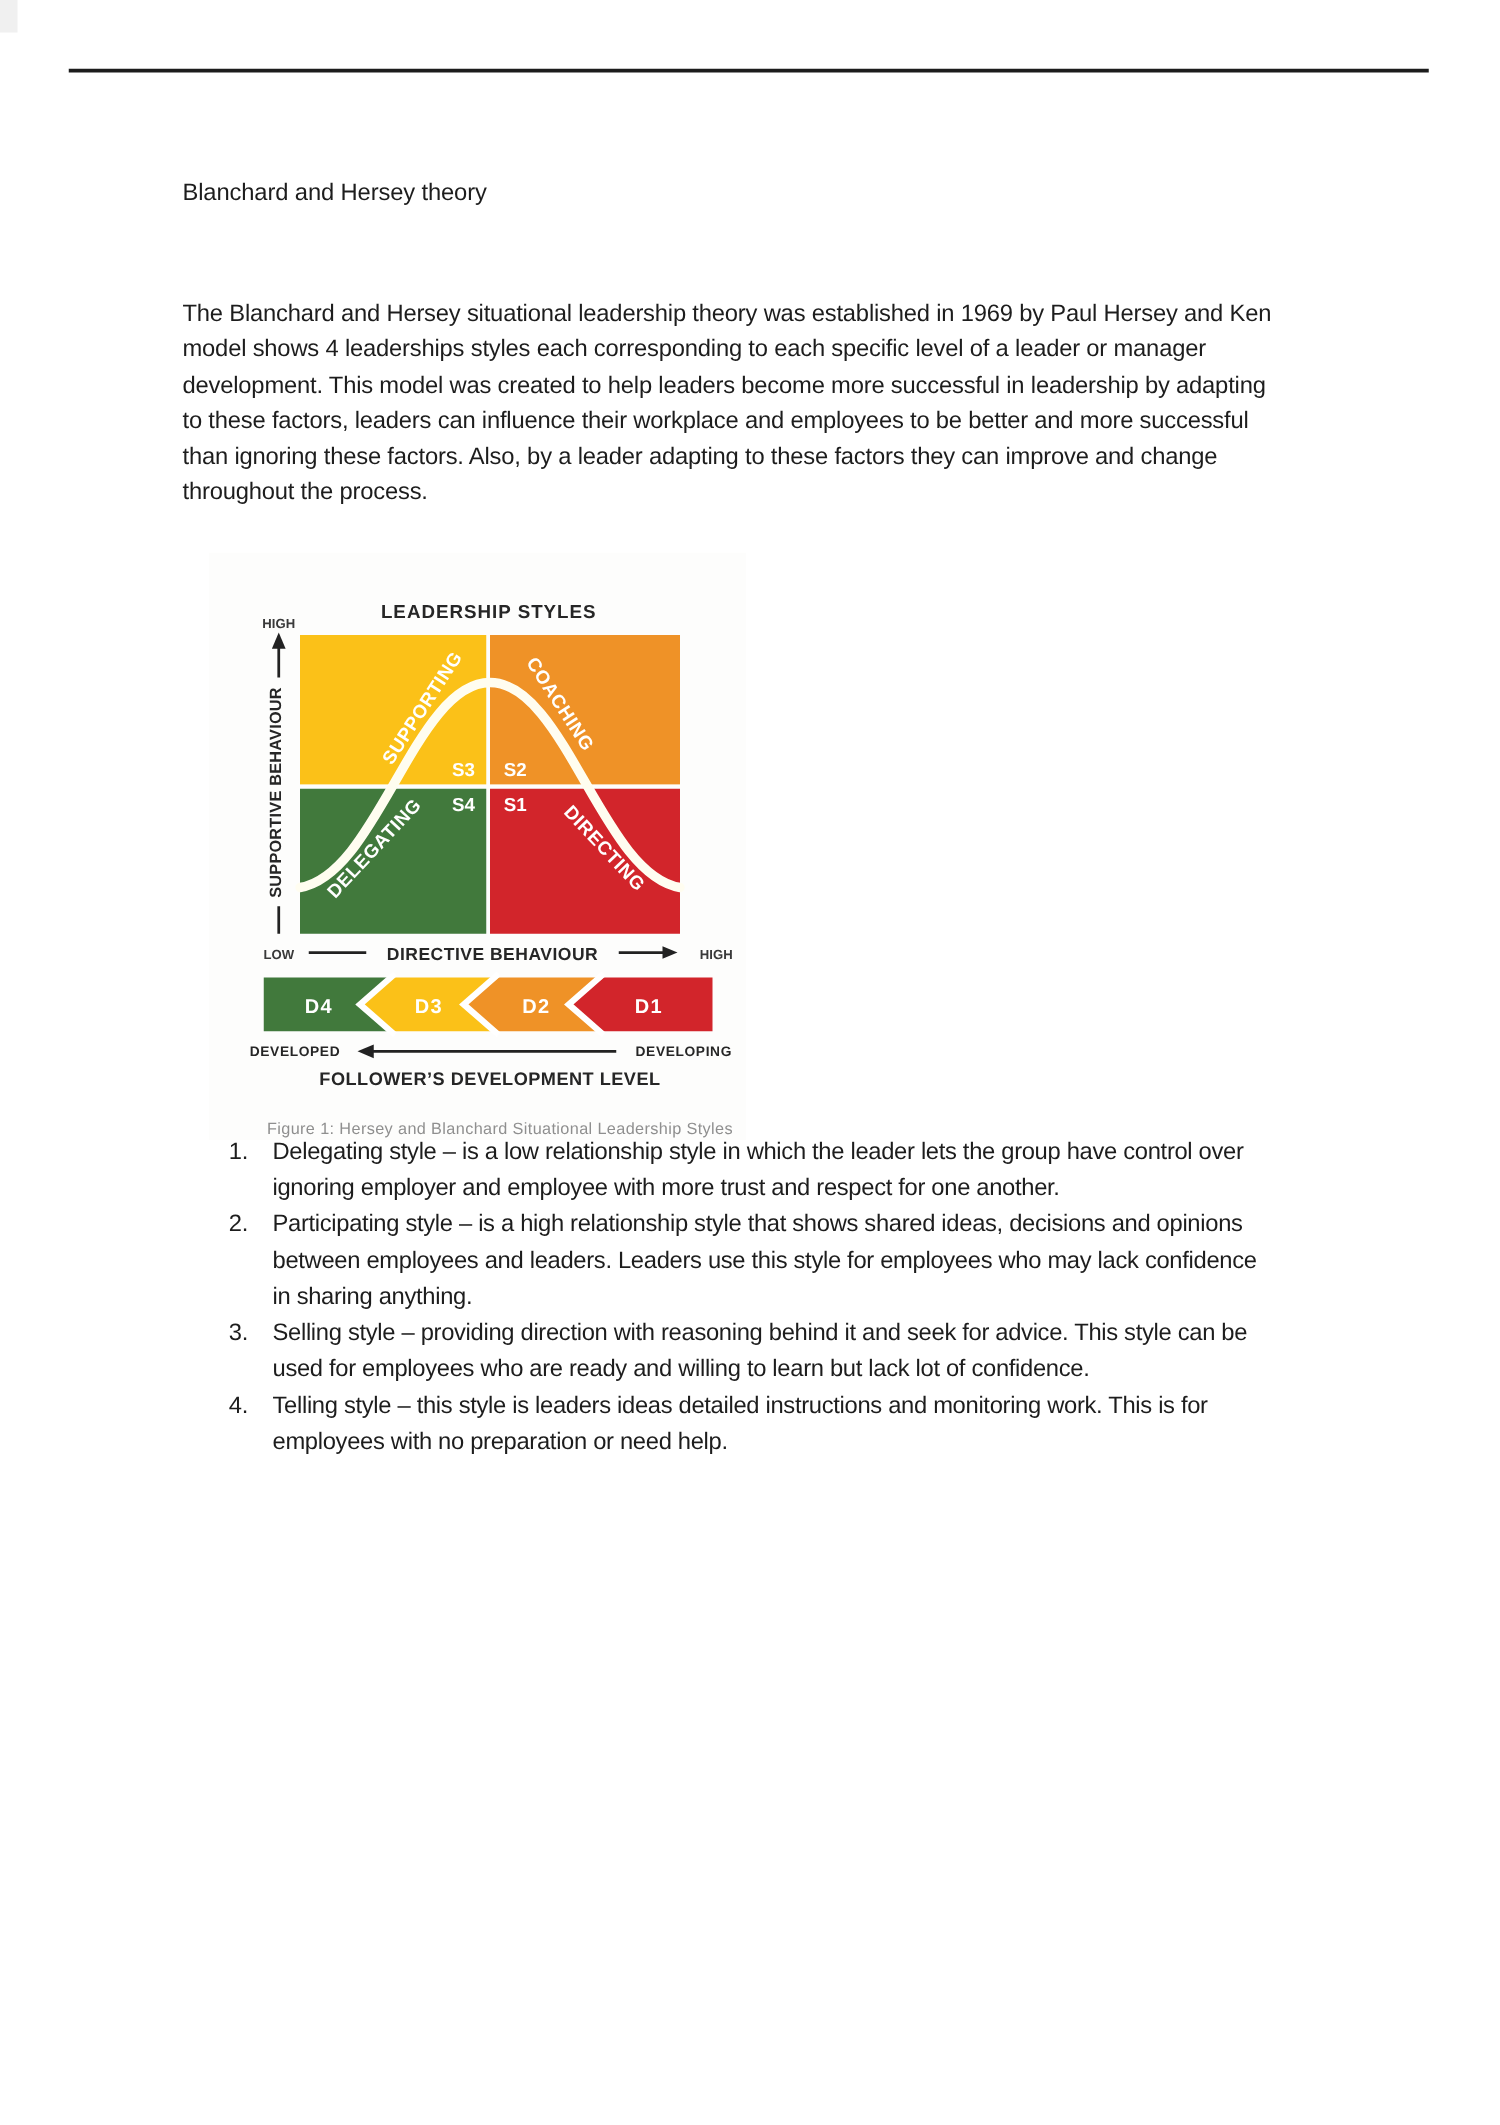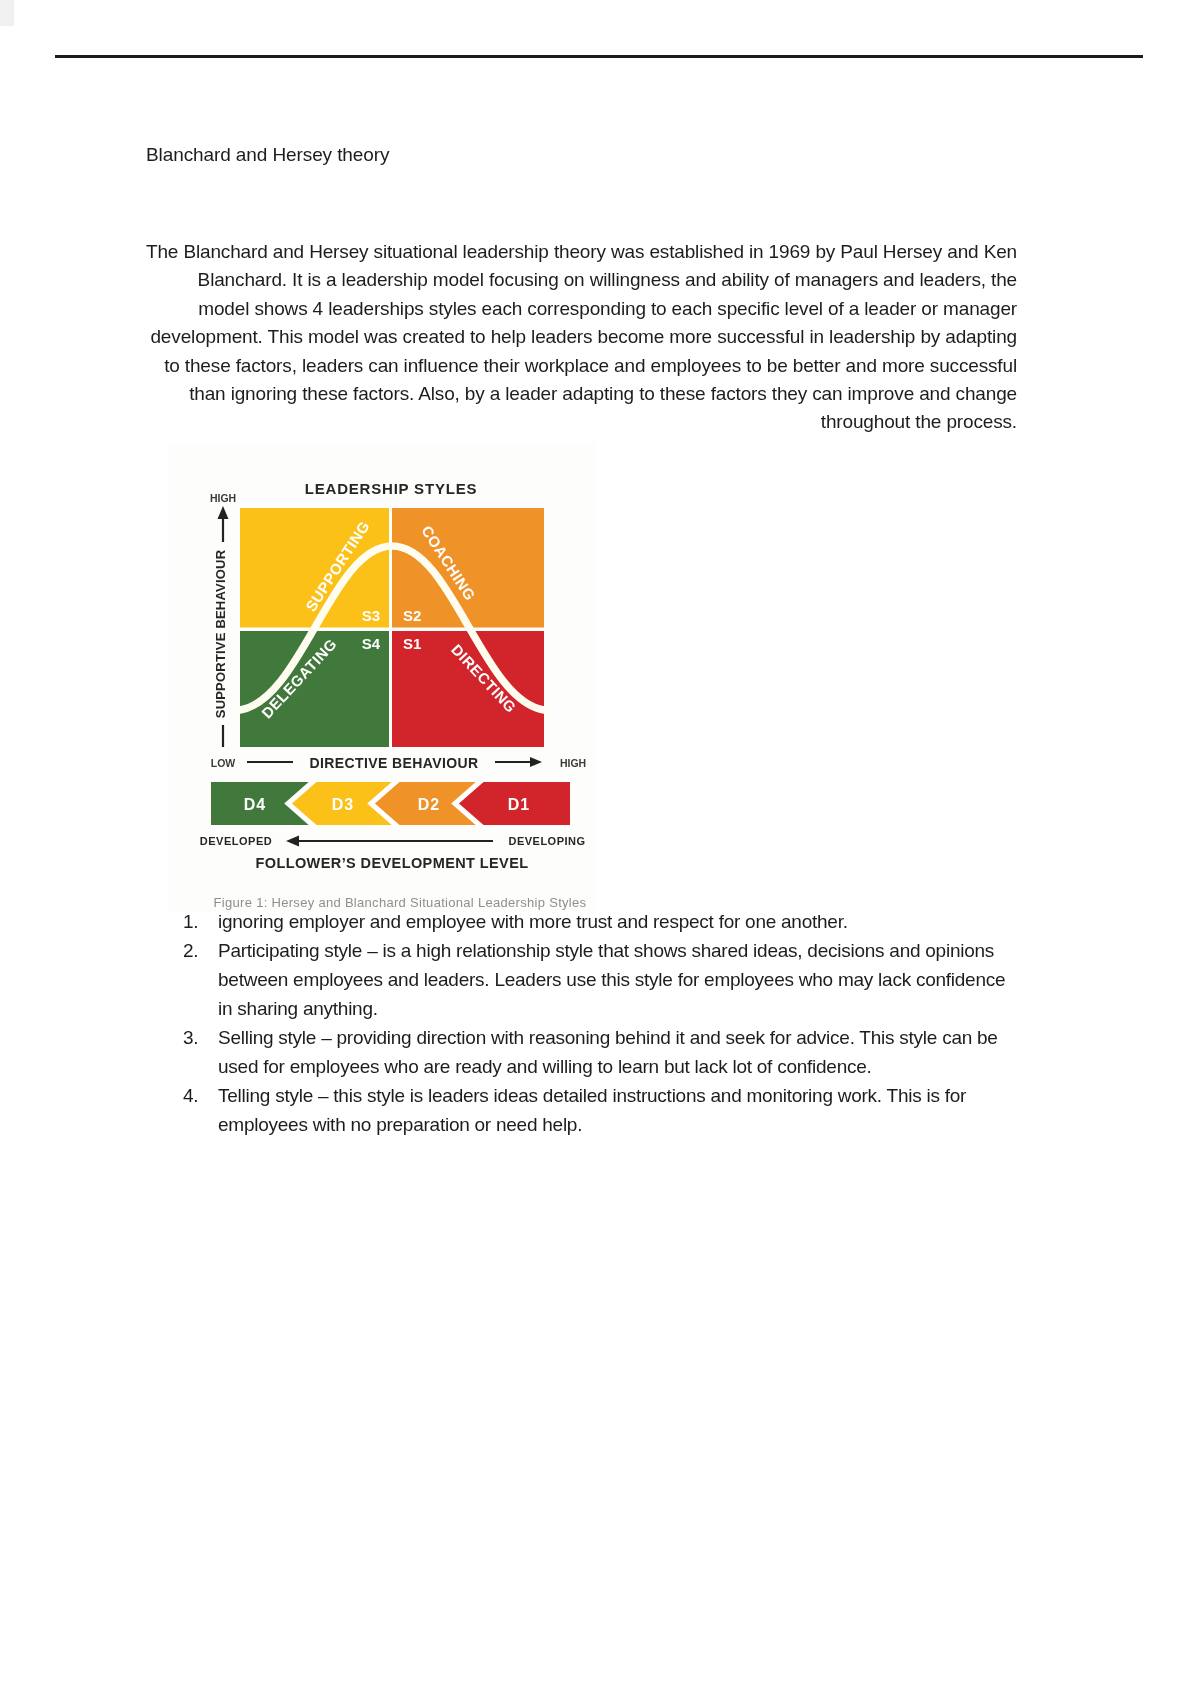--- a/index.html
+++ b/index.html
@@ -6,21 +6,21 @@
   .page{position:relative;width:1200px;height:1356px;background:#ffffff;overflow:hidden;
         font-family:"Liberation Sans",sans-serif;color:#1d1d1d;}
   .rule{position:absolute;left:55px;width:1088px;height:3px;background:#1c1c1c;}
   .rule.top{top:55px;}
   .rule.bottom{top:1693px;}
   .artifact{position:absolute;left:0;top:0;width:14px;height:26px;background:#f0f0f0;}
   .doc-title{position:absolute;left:146px;top:144px;margin:0;font-size:19px;font-weight:400;
              letter-spacing:-0.1px;color:#1d1d1d;white-space:nowrap;}
   .para{position:absolute;left:146px;top:238px;font-size:19px;line-height:28.4px;
         letter-spacing:-0.15px;color:#1d1d1d;}
-  .pline{white-space:nowrap;text-align:right;}
+  .pline{white-space:nowrap;}
   .figure-wrap{position:absolute;left:155px;top:430px;width:430px;height:470px;margin:12px;}
   .styles-list{position:absolute;left:183px;top:907px;margin:0;padding:0;list-style:none;
                font-size:19px;line-height:29px;letter-spacing:-0.25px;color:#1d1d1d;}
   .styles-list li{position:relative;padding-left:35px;margin:0;}
   .li-num{position:absolute;left:0;top:0;}
   .lline{white-space:nowrap;}
 
   
   .ft-title{font-family:"Liberation Sans",sans-serif;font-size:15px;font-weight:bold;
             fill:#262626;letter-spacing:0.8px;}
@@ -49,21 +49,20 @@
 
 <div class="page">
 
   <div class="rule top"></div>
   <div class="artifact"></div>
 
   <h1 class="doc-title">Blanchard and Hersey theory</h1>
 
   <div class="para">
     <div class="pline">The Blanchard and Hersey situational leadership theory was established in 1969 by Paul Hersey and Ken</div>
-    <div class="pline">Blanchard. It is a leadership model focusing on willingness and ability of managers and leaders, the</div>
     <div class="pline">model shows 4 leaderships styles each corresponding to each specific level of a leader or manager</div>
     <div class="pline">development. This model was created to help leaders become more successful in leadership by adapting</div>
     <div class="pline">to these factors, leaders can influence their workplace and employees to be better and more successful</div>
     <div class="pline">than ignoring these factors. Also, by a leader adapting to these factors they can improve and change</div>
     <div class="pline">throughout the process.</div>
   </div>
 
   <figure class="figure-wrap">
     <svg viewBox="0 0 430 470" width="430" height="470" xmlns="http://www.w3.org/2000/svg">
       <rect x="0" y="0" width="430" height="470" fill="#fdfdfc"></rect>
@@ -120,20 +119,21 @@
 
       <text x="225" y="426" text-anchor="middle" class="ft-fdl">FOLLOWER’S DEVELOPMENT LEVEL</text>
 
       <text x="233" y="465" text-anchor="middle" class="ft-caption">Figure 1: Hersey and Blanchard Situational Leadership Styles</text>
     </svg>
   </figure>
 
   <ol class="styles-list">
     <li>
       <span class="li-num">1.</span>
+      <div class="lline">Delegating style – is a low relationship style in which the leader lets the group have control over</div>
       <div class="lline">ignoring employer and employee with more trust and respect for one another.</div>
     </li>
     <li>
       <span class="li-num">2.</span>
       <div class="lline">Participating style – is a high relationship style that shows shared ideas, decisions and opinions</div>
       <div class="lline">between employees and leaders. Leaders use this style for employees who may lack confidence</div>
       <div class="lline">in sharing anything.</div>
     </li>
     <li>
       <span class="li-num">3.</span>

